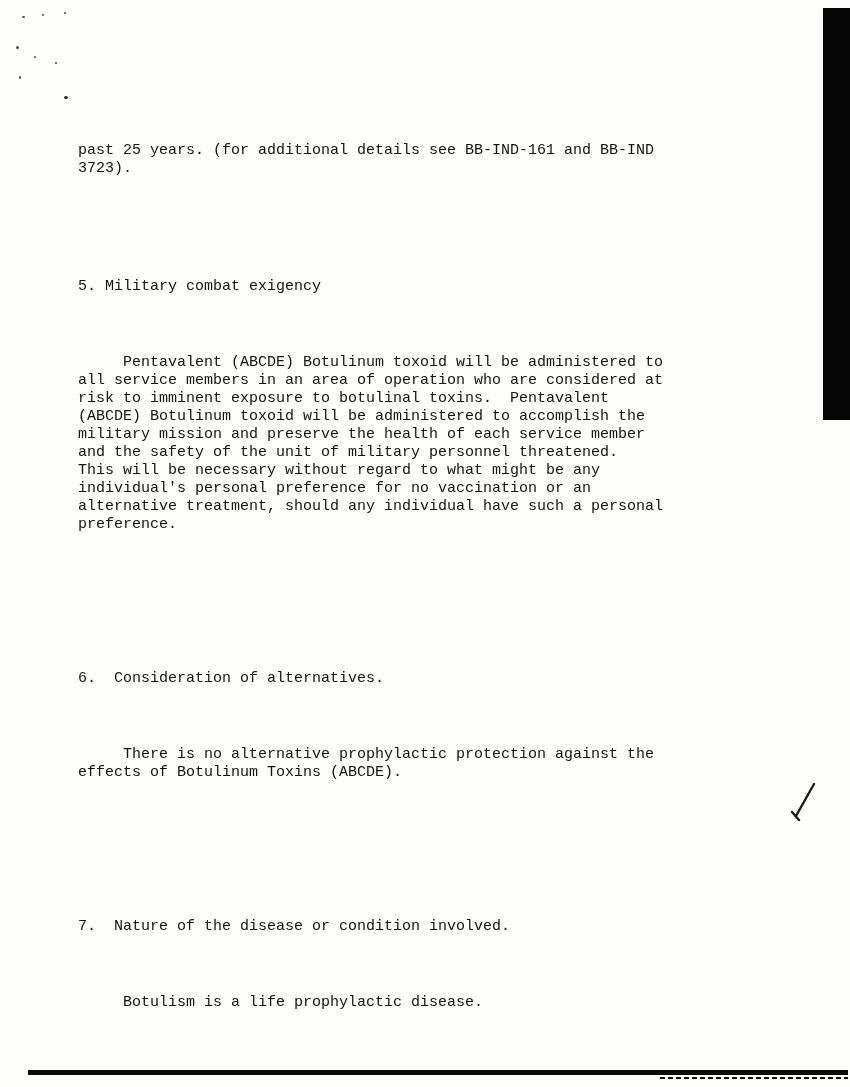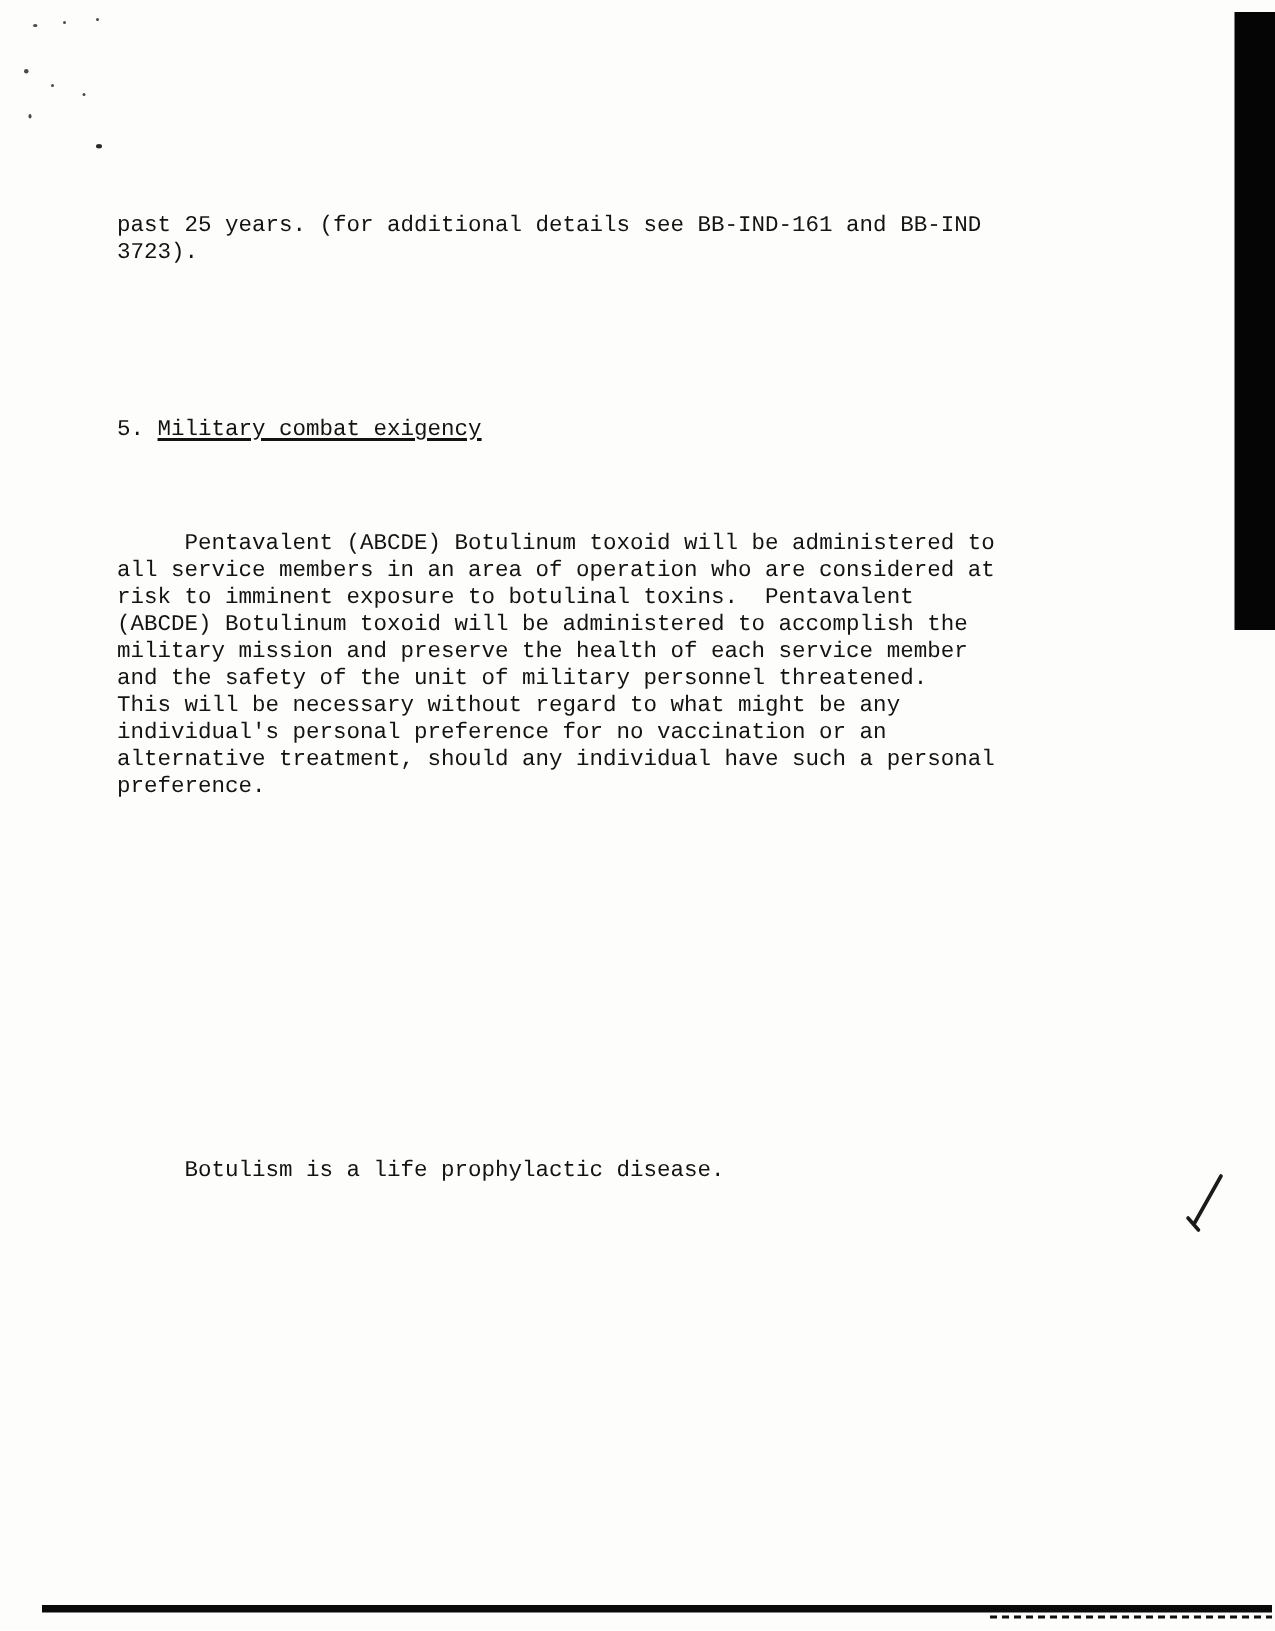--- a/index.html
+++ b/index.html
@@ -32,21 +32,20 @@
   }
   .section-heading {
     margin-top: 10px;
     white-space: pre-wrap;
   }
   .section-body {
     margin-top: 22px;
     white-space: pre-wrap;
   }
   .u {
-    text-decoration: underline;
     text-decoration-thickness: 1.5px;
     text-underline-offset: 2px;
   }
   
   .right-bar {
     position: absolute;
     left: 823px;
     top: 8px;
     width: 27px;
     height: 412px;
@@ -115,23 +114,27 @@
 (ABCDE) Botulinum toxoid will be administered to accomplish the
 military mission and preserve the health of each service member
 and the safety of the unit of military personnel threatened.
 This will be necessary without regard to what might be any
 individual's personal preference for no vaccination or an
 alternative treatment, should any individual have such a personal
 preference.</div>
     </div>
 
     <div>
+      <div class="section-heading"><span>6. </span><span class="u"> Consideration of alternatives.</span></div>
+      <div class="section-body">     There is no alternative prophylactic protection against the
+effects of Botulinum Toxins (ABCDE).</div>
     </div>
 
     <div>
+      <div class="section-heading"><span>7.  </span><span class="u">Nature of the disease or condition involved.</span></div>
       <div class="section-body">     Botulism is a life prophylactic disease.</div>
     </div>
 
     <div>
       
       
     </div>
 
     
 

